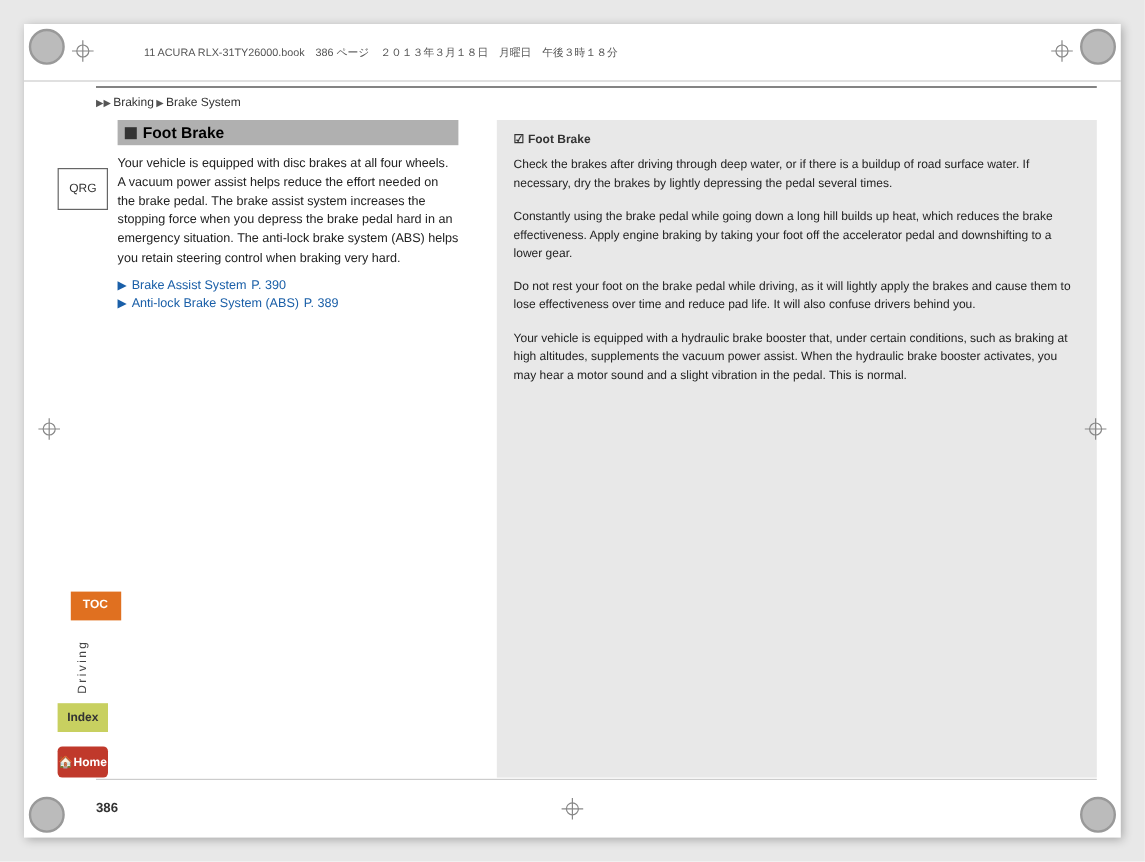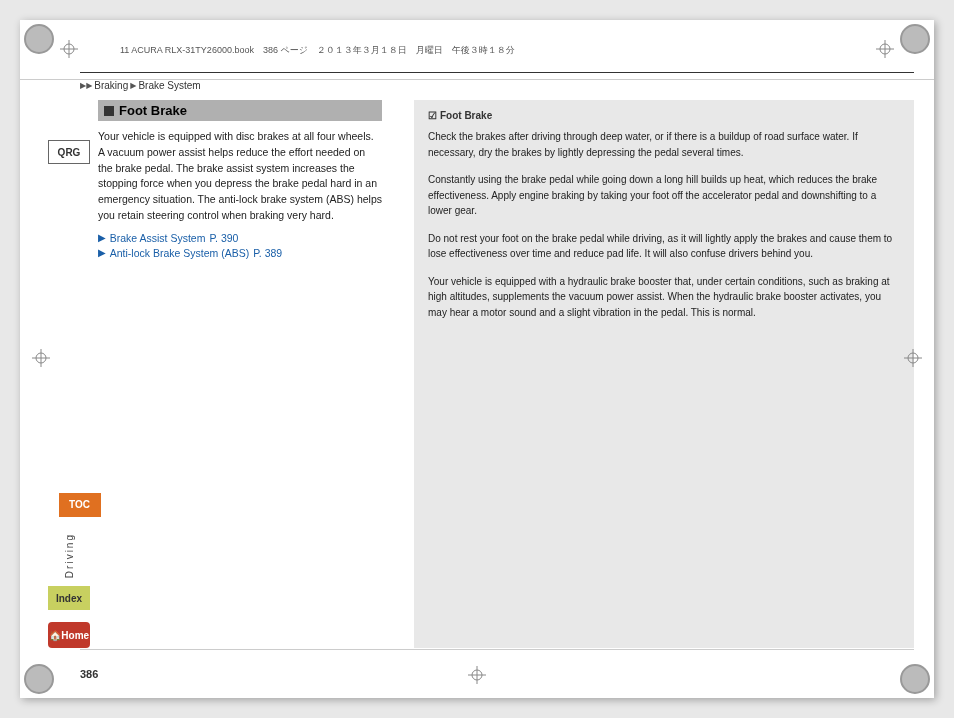--- a/index.html
+++ b/index.html
@@ -23,21 +23,21 @@
       background: #ffffff;
       box-shadow: 2px 2px 8px rgba(0,0,0,0.3);
     }
 
     
     .header-bar {
       position: absolute;
       top: 0;
       left: 0;
       right: 0;
-      height: 60px;
+      height: 48px;
       border-bottom: 1px solid #ccc;
       display: flex;
       align-items: center;
     }
 
     .header-text {
       position: absolute;
       left: 100px;
       top: 50%;
       transform: translateY(-50%);
@@ -71,27 +71,27 @@
       bottom: 50px;
       display: flex;
       flex-direction: column;
       align-items: center;
       gap: 8px;
       padding-top: 40px;
     }
 
     .qrg-badge {
       width: 42px;
-      height: 24px;
+      height: 35px;
       border: 1.5px solid #666;
       display: flex;
       align-items: center;
       justify-content: center;
       font-size: 10px;
-      font-weight: bold;
+      font-weight: normal;
       color: #333;
       cursor: pointer;
     }
 
     .sidebar-spacer { flex: 1; }
 
     .toc-badge {
       width: 42px;
       height: 24px;
       background: #e07020;

